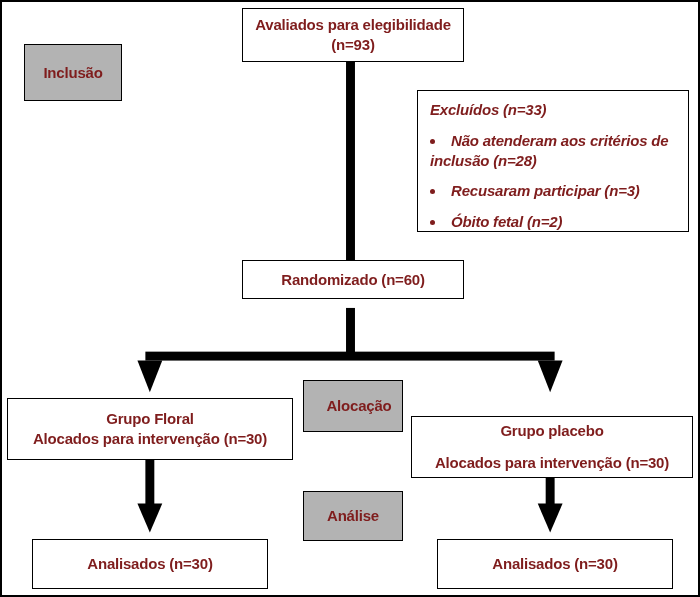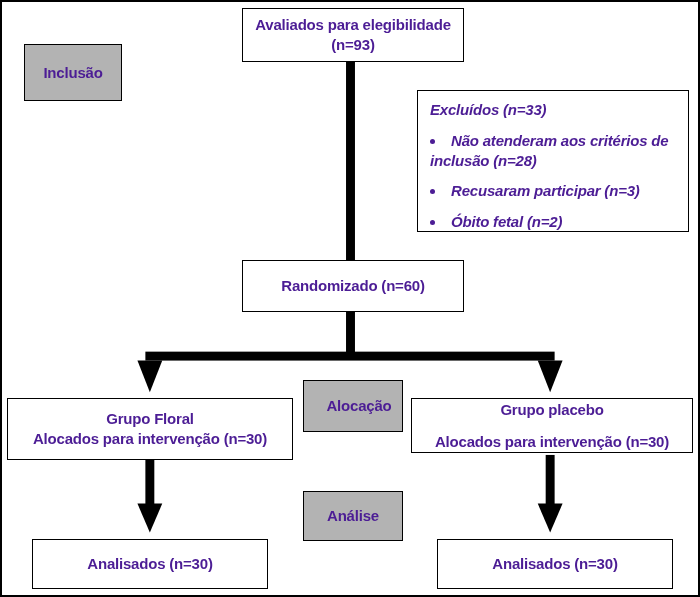--- a/index.html
+++ b/index.html
@@ -29,35 +29,35 @@
     border: 1.5px solid var(--border, #000000);
     display: flex;
     flex-direction: column;
     justify-content: center;
     align-items: center;
     text-align: center;
     font-weight: bold;
     font-size: 15px;
     line-height: 1.32;
     letter-spacing: -0.2px;
-    color: #4c1d95;
+    color: #7f1d1d;
   }
   .stage { background: var(--stage-fill, #b3b3b3); }
 
   .assessed     { left: 240px; top: 6px;   width: 222px; height: 54px; }
   .inclusao     { left: 22px;  top: 42px;  width: 98px;  height: 57px; }
   .excluded     { left: 415px; top: 88px;  width: 272px; height: 142px;
                   align-items: flex-start; justify-content: flex-start;
                   text-align: left; padding: 9px 12px; font-style: italic; }
   .excluded ul  { list-style: disc inside; }
   .excluded li  { margin-top: 11px; }
-  .randomized   { left: 240px; top: 258px; width: 222px; height: 52px; }
+  .randomized   { left: 240px; top: 258px; width: 222px; height: 39px; }
   .alocacao     { left: 301px; top: 378px; width: 100px; height: 52px; padding-left: 12px; }
   .group-left   { left: 5px;   top: 396px; width: 286px; height: 62px; }
-  .group-right  { left: 409px; top: 396px; width: 282px; height: 55px; gap: 12px; }
+  .group-right  { left: 409px; top: 414px; width: 282px; height: 62px; gap: 12px; }
   .analise      { left: 301px; top: 489px; width: 100px; height: 50px; }
   .analyzed-left  { left: 30px;  top: 537px; width: 236px; height: 50px; }
   .analyzed-right { left: 435px; top: 537px; width: 236px; height: 50px; }
 </style>
 </head>
 <body>
 
 <div class="canvas">
 
   <svg class="connectors" viewBox="0 0 700 597" xmlns="http://www.w3.org/2000/svg">

